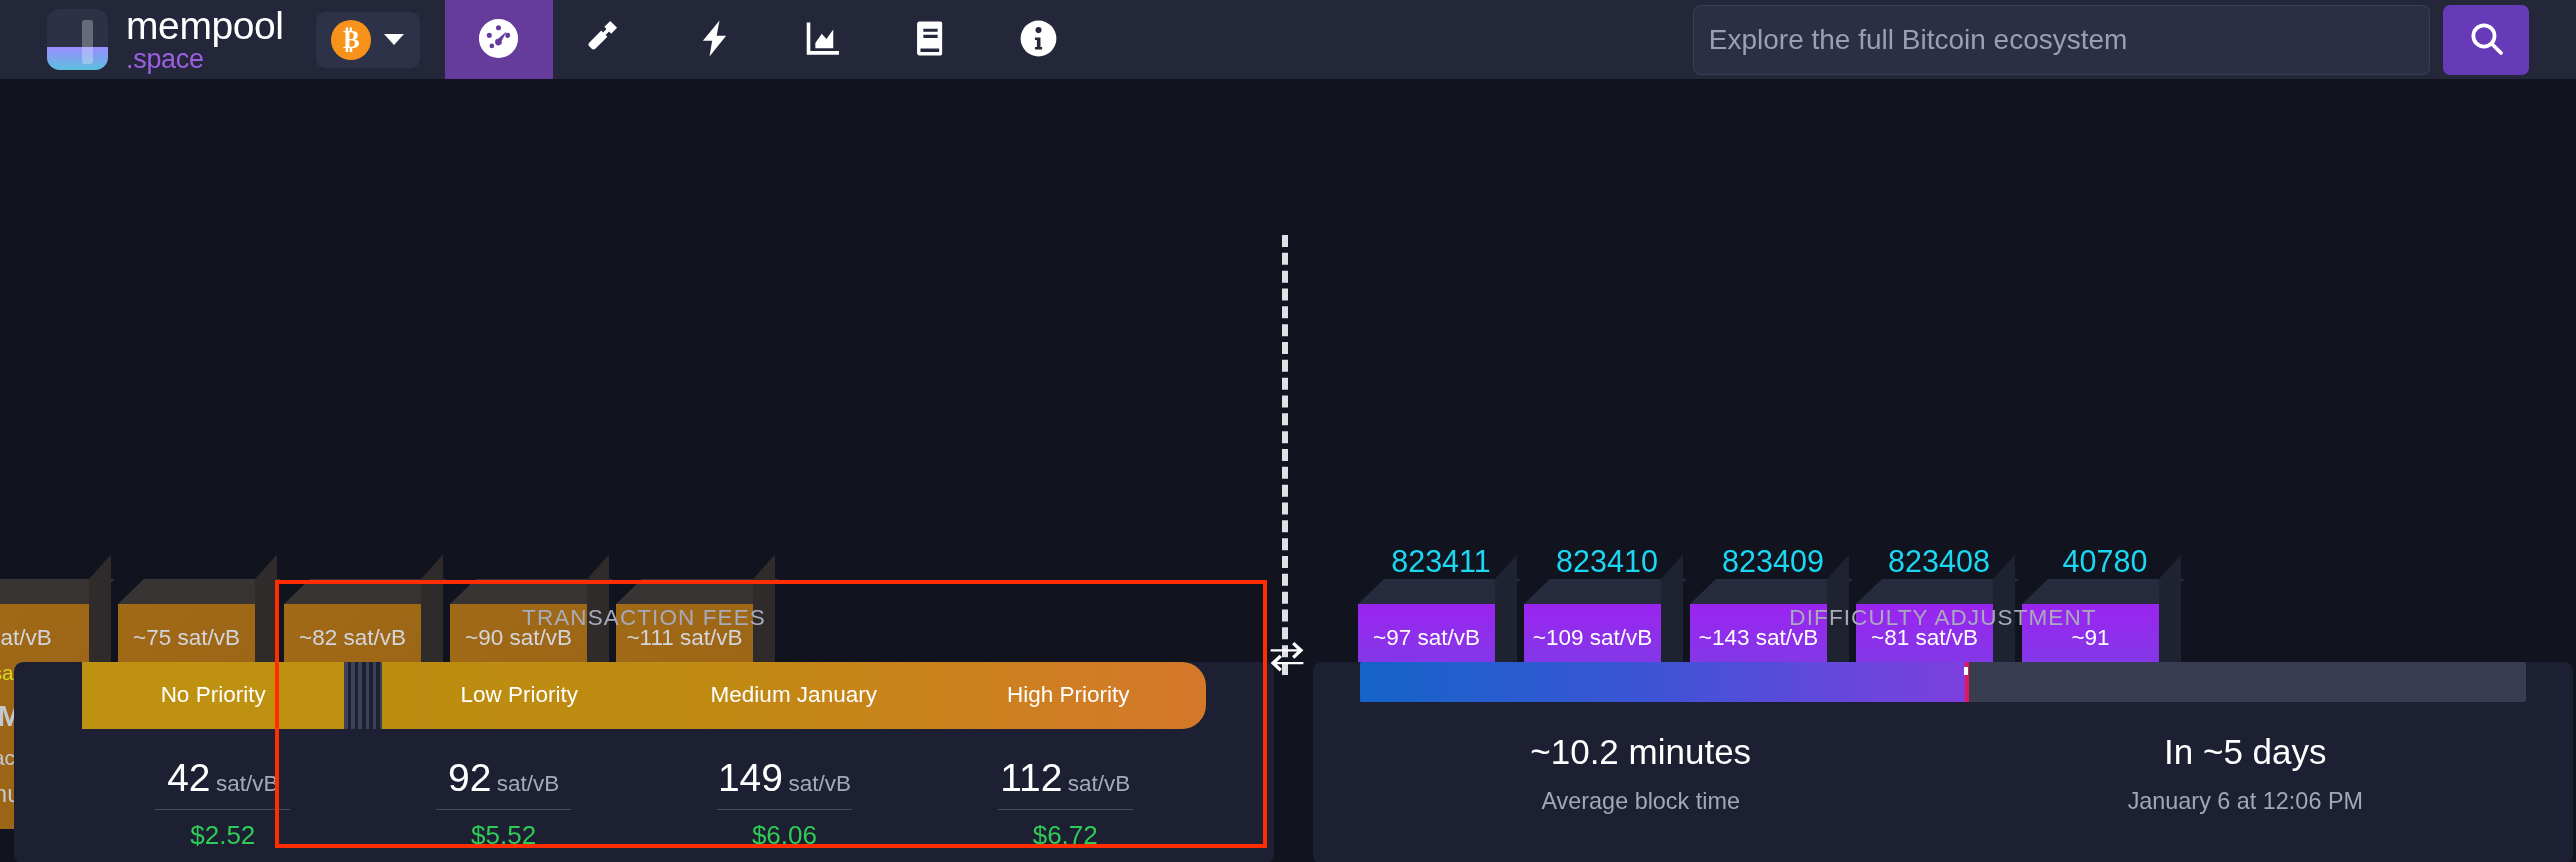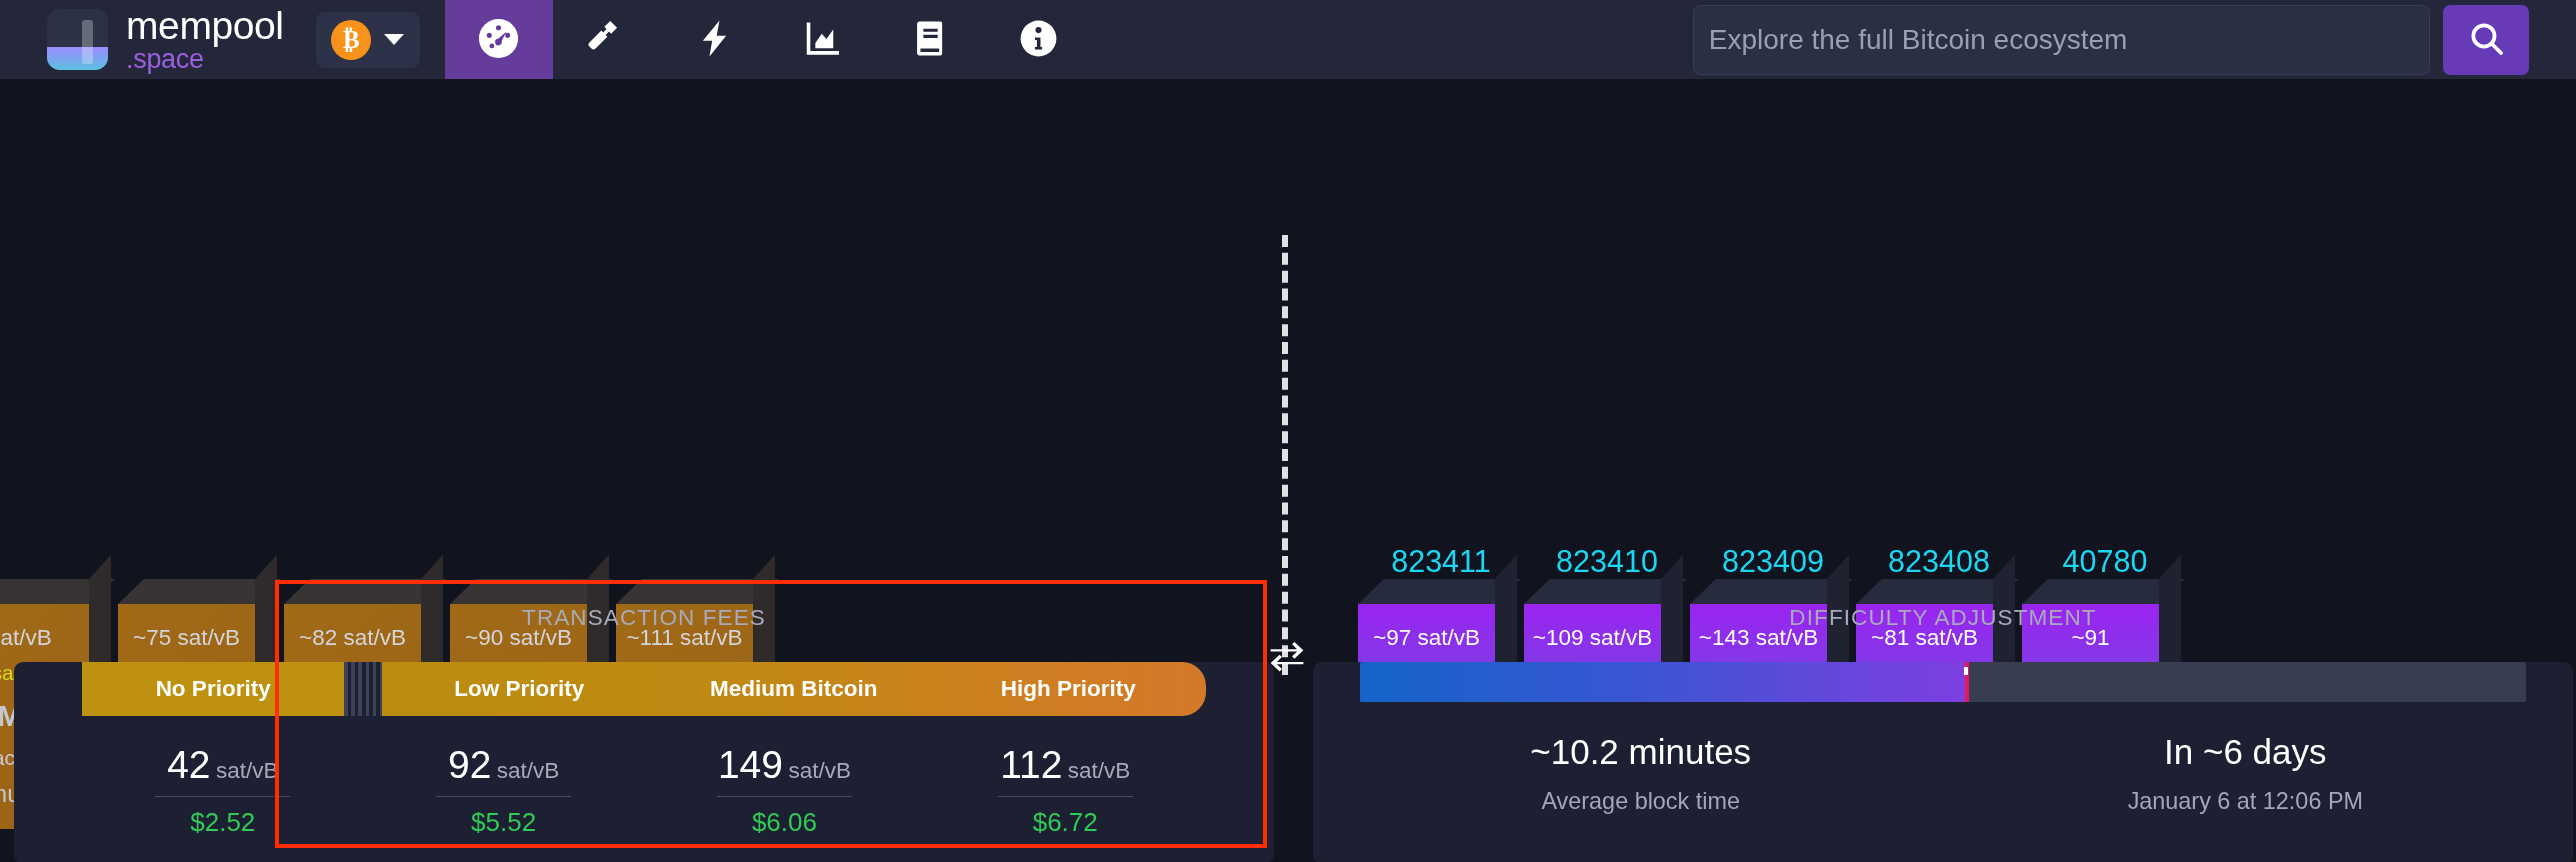--- a/index.html
+++ b/index.html
@@ -203,24 +203,23 @@
     left: 275px; top: 580px;
     width: 992px; height: 268px;
     border: 4.5px solid #ff2d00;
     pointer-events: none;
     z-index: 20;
   }
 
   
   .fee-gauge {
     display: flex;
-    height: 54px;
+    height: 67px;
     margin: 30.5px 52px 0 52px;
     align-items: stretch;
-    font-weight: bold;
   }
   .gauge-seg {
     display: flex; align-items: center; justify-content: center;
     color: #fff; font-size: 22.5px;
     white-space: nowrap;
   }
   .seg-nopri { flex: 1; background: #bf9110; }
   .seg-stripes {
     width: 38px;
     background: repeating-linear-gradient(90deg, #3c4258 0 3.6px, #1d2032 3.6px 7.2px);
@@ -506,21 +505,21 @@
 
   <div class="panel-col" style="width:1288px;">
     <div class="panel-title">TRANSACTION FEES</div>
     <div class="panel-card">
 
       <div class="fee-gauge">
         <div class="gauge-seg seg-nopri">No Priority</div>
         <div class="seg-stripes"></div>
         <div class="seg-rest">
           <div>Low Priority</div>
-          <div>Medium Bitcoin</div>
+          <div>Medium January</div>
           <div>High Priority</div>
         </div>
       </div>
 
       <div class="fee-values" id="fee-values">
           <div class="fee-col first">
             <div><span class="fee-num">42</span><span class="fee-unit">sat/vB</span></div>
             <div class="fee-rule"></div>
             <div class="fee-fiat">$2.52</div>
           </div>
@@ -553,21 +552,21 @@
             <div class="dot"></div>
           </div>
       </div>
 
       <div class="diff-stats">
         <div class="diff-col">
           <div class="diff-big">~10.2 minutes</div>
           <div class="diff-sub">Average block time</div>
         </div>
         <div class="diff-col">
-          <div class="diff-big">In ~6 days</div>
+          <div class="diff-big">In ~5 days</div>
           <div class="diff-sub">January 6 at 12:06 PM</div>
         </div>
       </div>
     </div>
   </div>
 </div>
 
 <div class="highlight-box"></div>
 
 

